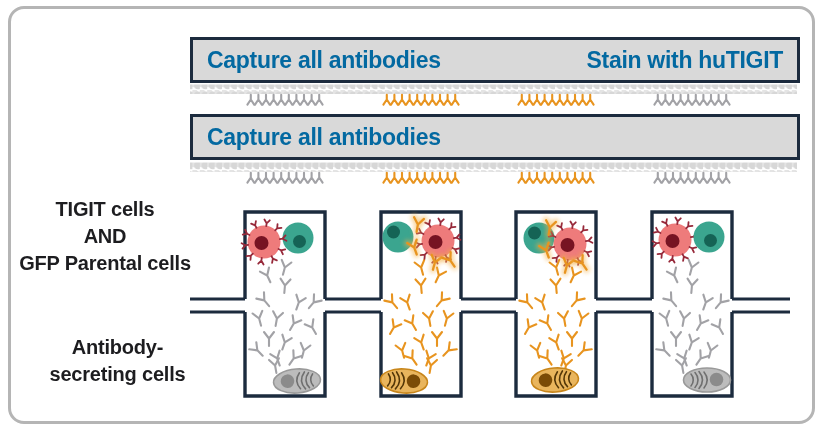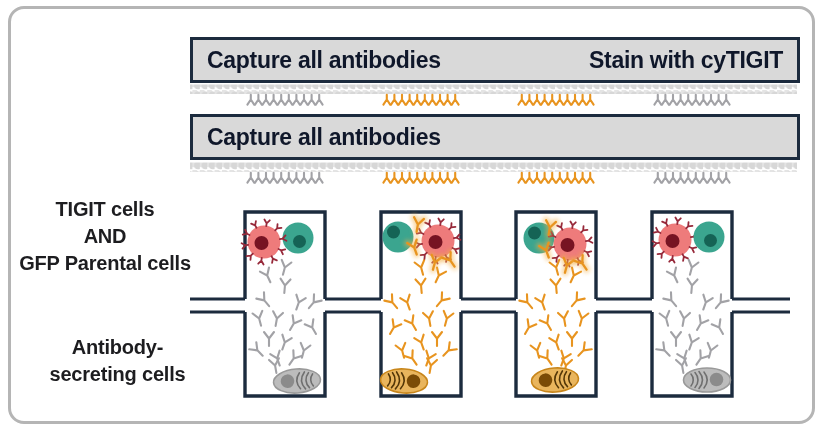--- a/index.html
+++ b/index.html
@@ -4,21 +4,21 @@
 <style>
   html,body{margin:0;padding:0;background:#ffffff;}
   .stage{position:relative;width:823px;height:430px;background:#ffffff;overflow:hidden;
          font-family:"Liberation Sans",sans-serif;color:var(--text);}
   .frame{position:absolute;left:8px;top:6px;width:801px;height:412px;
          border:3px solid var(--frame-border);border-radius:16px;background:#ffffff;}
   .diagram{position:absolute;left:0;top:0;width:823px;height:430px;}
   .banner{position:absolute;left:190px;width:610px;height:46px;box-sizing:border-box;
           border:3px solid var(--navy);background:var(--banner-fill);
           display:flex;justify-content:space-between;align-items:center;padding:0 14px;
-          font-size:23px;font-weight:bold;letter-spacing:-0.3px;color:#0f172a;}
+          font-size:23px;font-weight:bold;letter-spacing:-0.3px;color:#0369a1;}
   .banner1{top:37px;}
   .banner2{top:114px;}
   .side-label{position:absolute;text-align:center;font-weight:bold;font-size:20px;
               line-height:27px;letter-spacing:-0.2px;color:var(--text);}
   .side-top{left:14px;top:196px;width:182px;}
   .side-bottom{left:25px;top:334px;width:185px;}
   
   svg use{stroke-width:2.1;}
   .ab-gray{color:var(--ab-gray);}
   .ab-orange{color:var(--ab-orange);}
@@ -189,21 +189,21 @@
       <use href="#redcell" xlink:href="#redcell" transform="translate(675 240)"></use>
       <use href="#tealcellA" xlink:href="#tealcellA" transform="translate(709 237)"></use>
       <g class="sc-gray" transform="translate(707 380) scale(-1 1)">
         <use href="#secretcell" xlink:href="#secretcell"></use>
         </g>
     </g>
   </svg>
 
   <div class="banner banner1">
     <span>Capture all antibodies</span>
-    <span>Stain with cyTIGIT</span>
+    <span>Stain with huTIGIT</span>
   </div>
   <div class="banner banner2">
     <span>Capture all antibodies</span>
   </div>
 
   <div class="side-label side-top">
     <div>TIGIT cells</div>
     <div>AND</div>
     <div>GFP Parental cells</div>
   </div>

